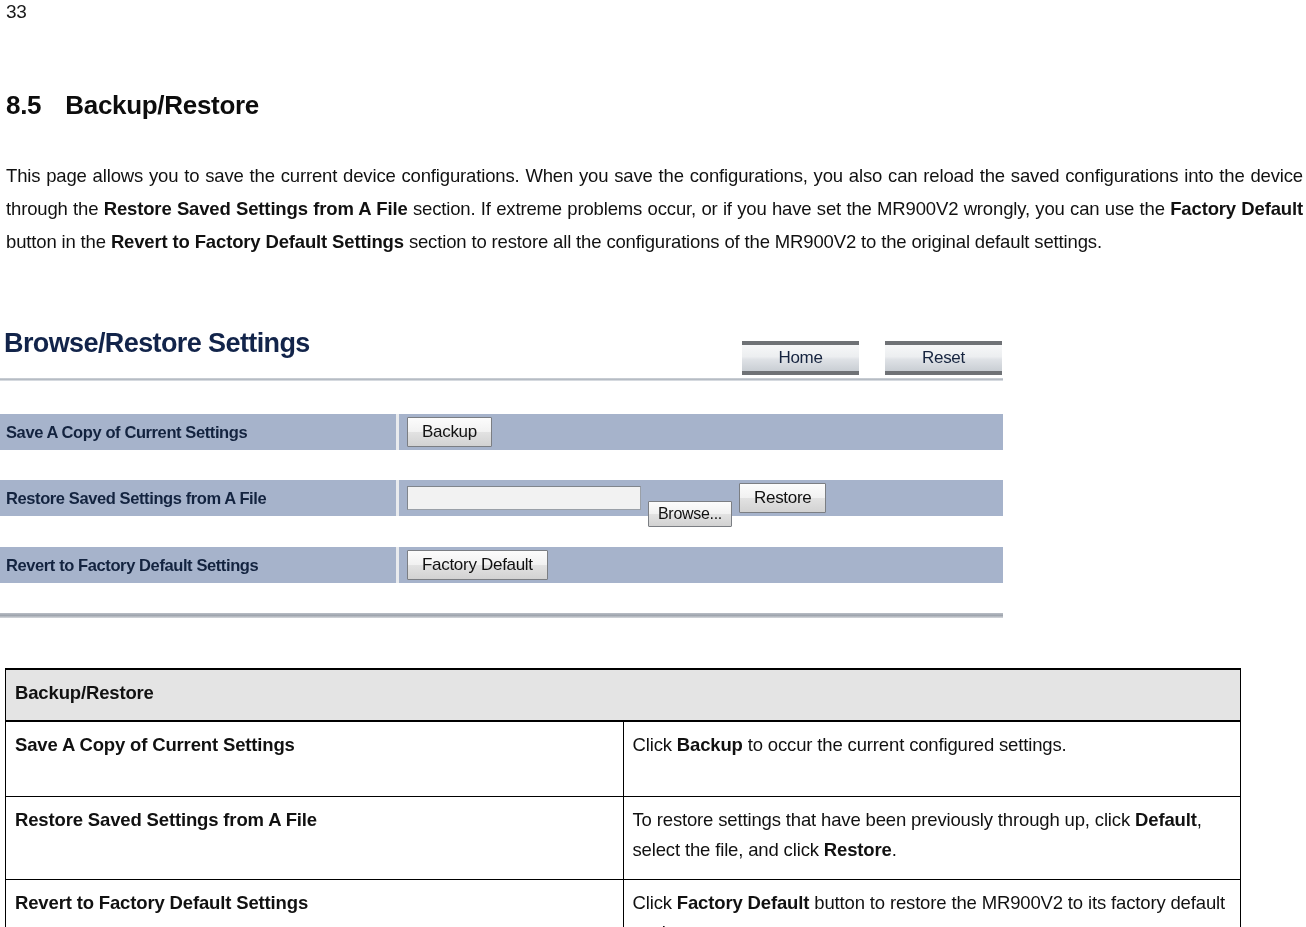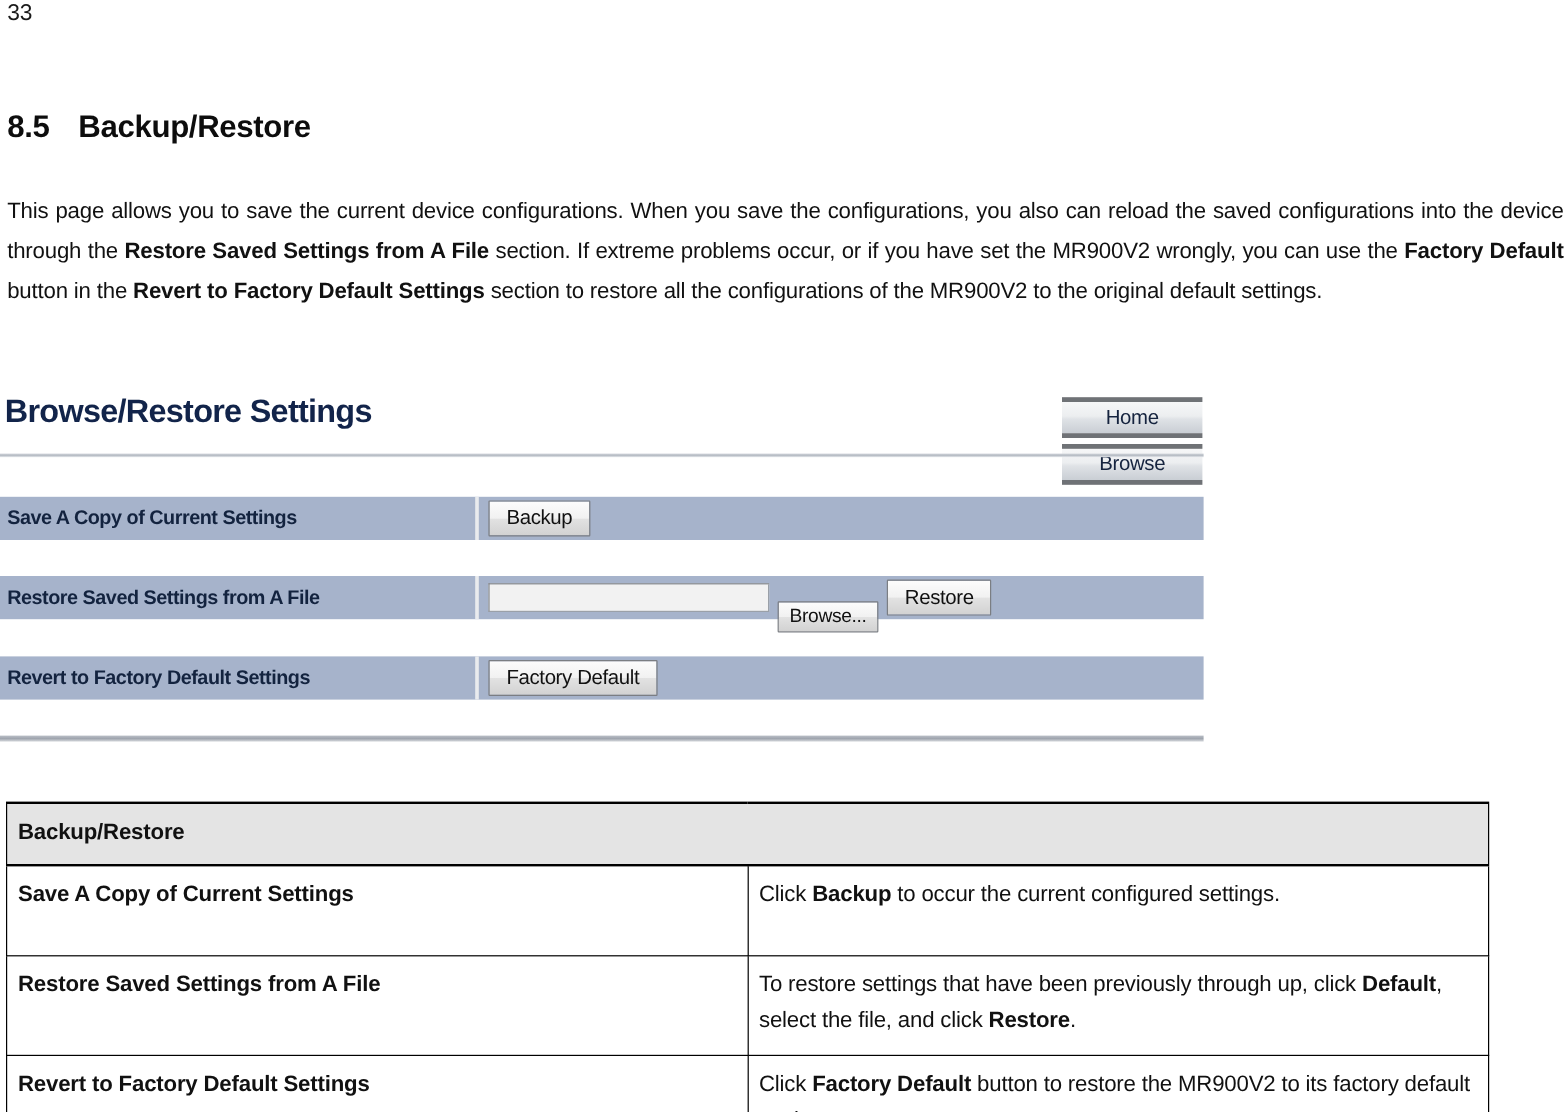--- a/index.html
+++ b/index.html
@@ -75,24 +75,23 @@
     top: 10px;
     font-size: 27px;
     font-weight: bold;
     color: #12244a;
     letter-spacing: -0.6px;
     font-stretch: condensed;
   }
   .rs-header-buttons {
     position: absolute;
     right: 4px;
-    top: 13px;
-    display: flex;
-    gap: 5px;
-    flex-direction: column;
+    top: 23px;
+    display: flex;
+    gap: 26px;
   }
   .nav-btn {
     width: 117px;
     height: 34px;
     border: none;
     border-top: 4px solid #6f7276;
     border-bottom: 4px solid #6f7276;
     background: linear-gradient(to bottom, #f6f7f8 0%, #eceef0 45%, #dfe2e6 55%, #c9ced4 100%);
     color: #16243f;
     font-size: 17px;
@@ -235,21 +234,21 @@
 </div>
 
 <p class="intro"><span>This page allows you to save the current device configurations. When you save the configurations, you also can reload the saved configurations into the device through the </span><b>Restore Saved Settings from A File</b><span> section. If extreme problems occur, or if you have set the MR900V2 wrongly, you can use the </span><b>Factory Default</b><span> button in the </span><b>Revert to Factory Default Settings</b><span> section to restore all the configurations of the MR900V2 to the original default settings.</span></p>
 
 <div class="router-shot">
 
   <div class="rs-header">
     <div class="rs-title">Browse/Restore Settings</div>
     <div class="rs-header-buttons">
       <div class="nav-btn">Home</div>
-      <div class="nav-btn">Browse</div>
+      <div class="nav-btn">Reset</div>
     </div>
     <div class="rs-rule"></div>
   </div>
 
   <div class="rs-row" style="top:96px;">
     <div class="rs-row-label">Save A Copy of Current Settings</div>
     <div class="rs-row-divider"></div>
     <div class="rs-row-control">
       <div class="ctl-btn">Backup</div>
     </div>

